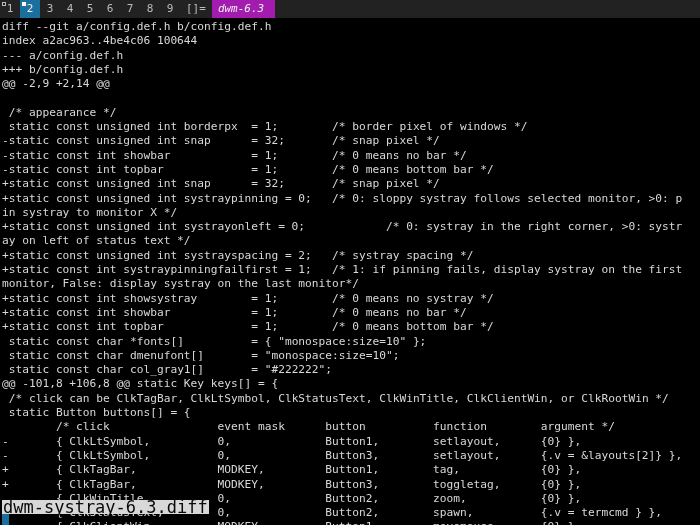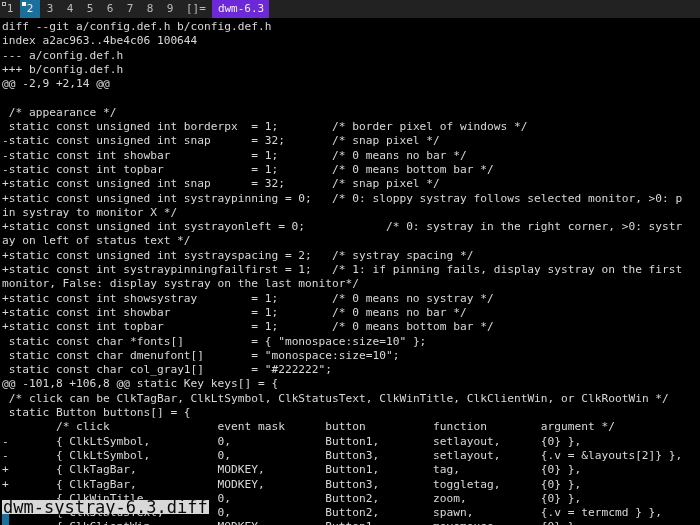--- a/index.html
+++ b/index.html
@@ -60,24 +60,25 @@
   }
   #win-title {
     flex: 1 1 auto;
     padding: 0 6px;
     color: #eeeeee;
     background: #1a6f9c;
     white-space: pre;
     overflow: hidden;
   }
   #status-text {
-    padding: 0 5px 0 6px;
+    padding: 0 11px 0 6px;
     color: #eeeeee;
-    background: #6d28d9;
+    background: #a21caf;
     white-space: pre;
+    font-style: italic;
   }
 
   
   #terminal {
     position: relative;
     width: 688px;
     height: 507px;
     background: #000000;
     box-sizing: border-box;
     padding: 2px 0 0 2px;

